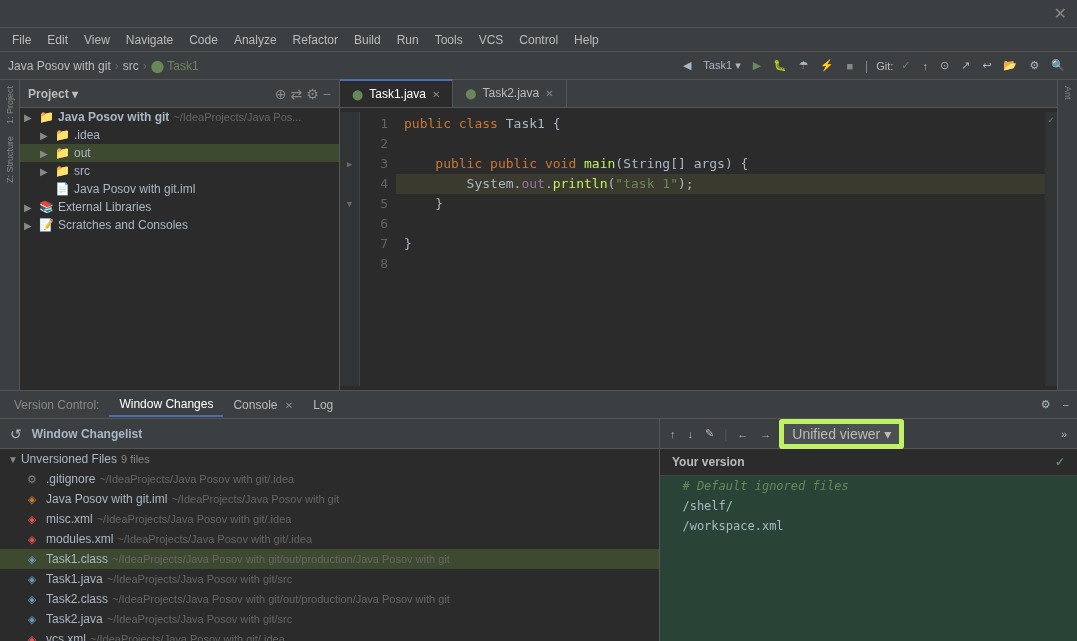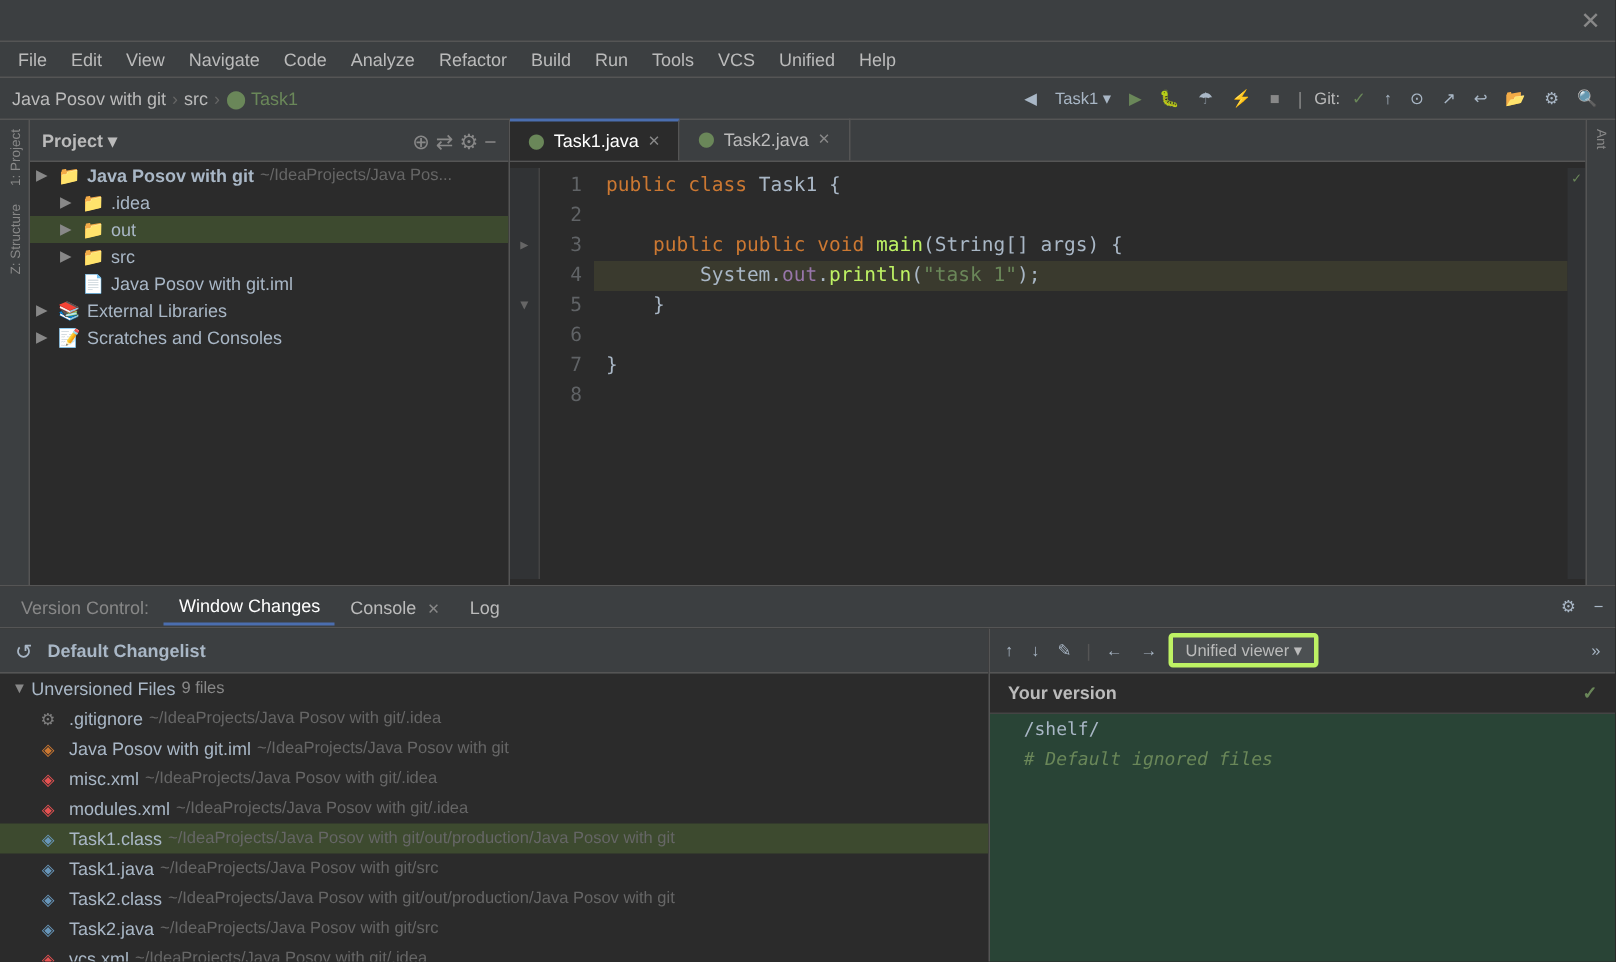--- a/index.html
+++ b/index.html
@@ -89,21 +89,21 @@
     .file-icon { width: 16px; height: 16px; margin-right: 6px; font-size: 11px; display: flex; align-items: center; justify-content: center; }
     .file-name { color: #a9b7c6; font-size: 12px; }
     .file-path { color: #666; font-size: 11px; margin-left: 4px; }
     .diff-line { padding: 1px 8px; white-space: pre; line-height: 18px; }
     .diff-line.added { background: #294436; color: #6a8759; }
 
     
     #right-strip { width: 20px; background: #3c3f41; border-left: 1px solid #555; display: flex; flex-direction: column; align-items: center; }
 
     
-    .unified-viewer-btn { background: #4c5052; border: 3px solid #bef264; border-radius: 3px; color: #bbb; padding: 2px 8px; font-size: 11px; cursor: pointer; display: flex; align-items: center; gap: 4px; }
+    .unified-viewer-btn { background: #4c5052; border: 5px solid #bef264; border-radius: 3px; color: #bbb; padding: 2px 8px; font-size: 14px; cursor: pointer; display: flex; align-items: center; gap: 4px; }
 
     
     ::-webkit-scrollbar { width: 8px; height: 8px; }
     ::-webkit-scrollbar-track { background: #3c3f41; }
     ::-webkit-scrollbar-thumb { background: #555; border-radius: 4px; }
   </style>
 </head>
 <body>
 
 <div id="title-bar">
@@ -115,21 +115,21 @@
   <span class="menu-item">Edit</span>
   <span class="menu-item">View</span>
   <span class="menu-item">Navigate</span>
   <span class="menu-item">Code</span>
   <span class="menu-item">Analyze</span>
   <span class="menu-item">Refactor</span>
   <span class="menu-item">Build</span>
   <span class="menu-item">Run</span>
   <span class="menu-item">Tools</span>
   <span class="menu-item">VCS</span>
-  <span class="menu-item">Unified</span>
+  <span class="menu-item">Control</span>
   <span class="menu-item">Help</span>
 </div>
 
 <div id="breadcrumb">
   <span class="breadcrumb-item">Java Posov with git</span>
   <span class="breadcrumb-sep">›</span>
   <span class="breadcrumb-item">src</span>
   <span class="breadcrumb-sep">›</span>
   <span class="breadcrumb-item" style="color:#6a8759;">
     <span style="color:#6a8759;">⬤</span> <span>Task1</span>
@@ -289,21 +289,21 @@
       <button class="vc-btn">−</button>
     </div>
   </div>
 
   <div id="vc-content" style="flex:1;display:flex;overflow:hidden;">
 
     <div id="vc-left" style="width:660px;background:#2b2b2b;border-right:1px solid #555;overflow-y:auto;display:flex;flex-direction:column;">
 
       <div style="background:#3c3f41;height:30px;display:flex;align-items:center;padding:0 6px;border-bottom:1px solid #555;gap:6px;">
         <button class="vc-btn" style="font-size:14px;">↺</button>
-        <div class="changelist-title" style="font-weight:bold;color:#a9b7c6;font-size:12px;">Default Changelist</div>
+        <div class="changelist-title" style="font-weight:bold;color:#a9b7c6;font-size:12px;">Window Changelist</div>
       </div>
 
       <div style="display:flex;align-items:center;padding:3px 8px;cursor:pointer;">
         <span style="color:#888;margin-right:3px;font-size:10px;">▼</span>
         <span style="color:#a9b7c6;font-size:12px;">Unversioned Files</span>
         <span style="color:#888;font-size:11px;margin-left:4px;">9 files</span>
       </div>
 
       <div class="file-row" style="padding-left:24px;">
         <span class="file-icon" style="color:#808080;">⚙</span>
@@ -364,18 +364,19 @@
         <button class="unified-viewer-btn">Unified viewer ▾</button>
         <button class="vc-btn" style="margin-left:auto;">»</button>
       </div>
 
       <div style="padding:6px 12px;color:#bbb;font-size:12px;font-weight:bold;border-bottom:1px solid #444;display:flex;align-items:center;justify-content:space-between;">
         <span>Your version</span>
         <span style="color:#6a8759;">✓</span>
       </div>
 
       <div style="flex:1;overflow:auto;font-family:'Consolas',monospace;font-size:12px;background:#294436;">
+        <div class="diff-line added" style="color:#6a8759;font-style:italic;">  # Default ignored files</div>
         <div class="diff-line added" style="color:#a9b7c6;">  /shelf/</div>
-        <div class="diff-line added" style="color:#6a8759;font-style:italic;">  # Default ignored files</div>
+        <div class="diff-line added" style="color:#a9b7c6;">  /workspace.xml</div>
       </div>
     </div>
   </div>
 </div>
 
 </body></html>

